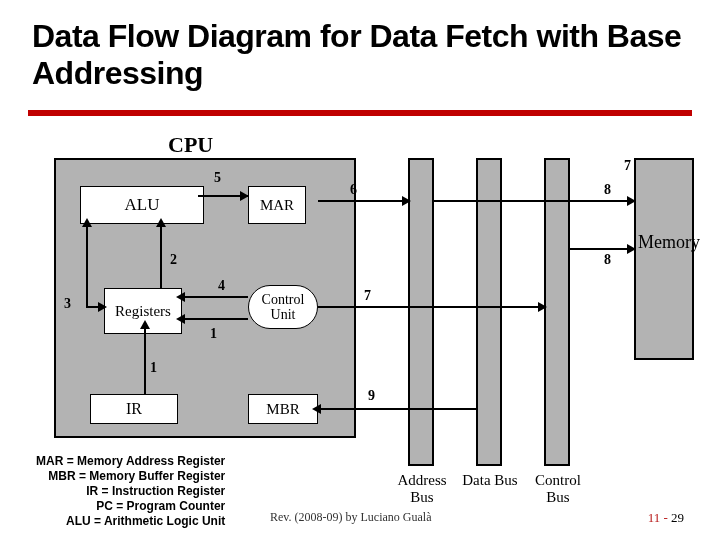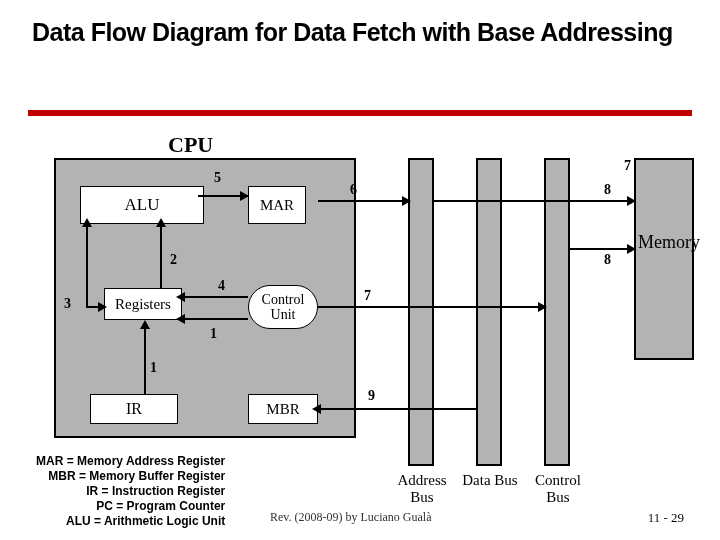--- a/index.html
+++ b/index.html
@@ -7,21 +7,21 @@
     width: 720px;
     height: 540px;
     background: #fff;
     font-family: "Times New Roman", serif;
     position: relative;
     overflow: hidden;
   }
   .title {
     font-family: Arial, Helvetica, sans-serif;
     font-weight: 900;
-    font-size: 25px;
+    font-size: 32px;
     line-height: 1.15;
     padding: 18px 0 0 32px;
     letter-spacing: -0.5px;
   }
   .title-underline {
     position: absolute;
     left: 28px;
     top: 110px;
     width: 664px;
     height: 6px;
@@ -63,21 +63,21 @@
     position: absolute;
     background: #fff;
     border: 1.5px solid #000;
     display: flex;
     align-items: center;
     justify-content: center;
     font-size: 17px;
   }
   .alu { left: 80px; top: 186px; width: 124px; height: 38px; }
   .mar { left: 248px; top: 186px; width: 58px; height: 38px; font-size: 15px;}
-  .regs { left: 104px; top: 288px; width: 78px; height: 32px; font-size: 15px;}
+  .regs { left: 104px; top: 288px; width: 78px; height: 46px; font-size: 15px;}
   .cu  { left: 248px; top: 285px; width: 70px; height: 44px; font-size: 14px; text-align:center; line-height:1.1;border-radius:22px;}
   .ir  { left: 90px;  top: 394px; width: 88px; height: 30px; font-size: 16px; text-align: center;}
   .mbr { left: 248px; top: 394px; width: 70px; height: 30px; font-size: 15px;}
   
   .bus {
     position: absolute;
     top: 158px;
     width: 26px;
     height: 308px;
     background: #b3b3b3;
@@ -134,21 +134,21 @@
     position: absolute;
     left: 270px; top: 510px;
     font-size: 12px;
     color: #333;
   }
   .footer-right {
     position: absolute;
     right: 36px; top: 510px;
     font-size: 13px;
   }
-  .footer-right .pa { color: #0f172a; text-align: right; }
+  .footer-right .pa { color: #b91c1c; text-align: right; }
   .footer-right .pb { color: #000; }
 </style>
 </head>
 <body>
 
 <div class="title">Data Flow Diagram for Data Fetch with Base Addressing</div>
 <div class="title-underline"></div>
 
 <div class="stage">
 

